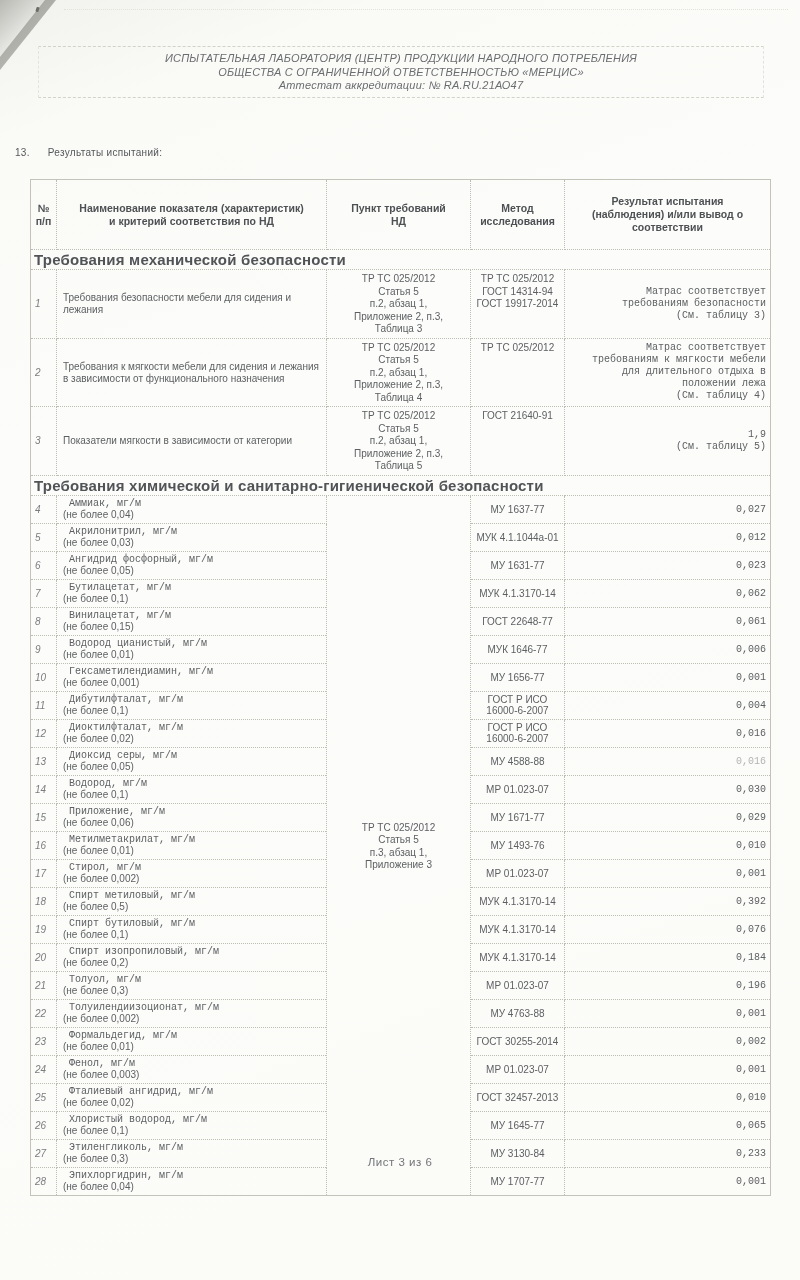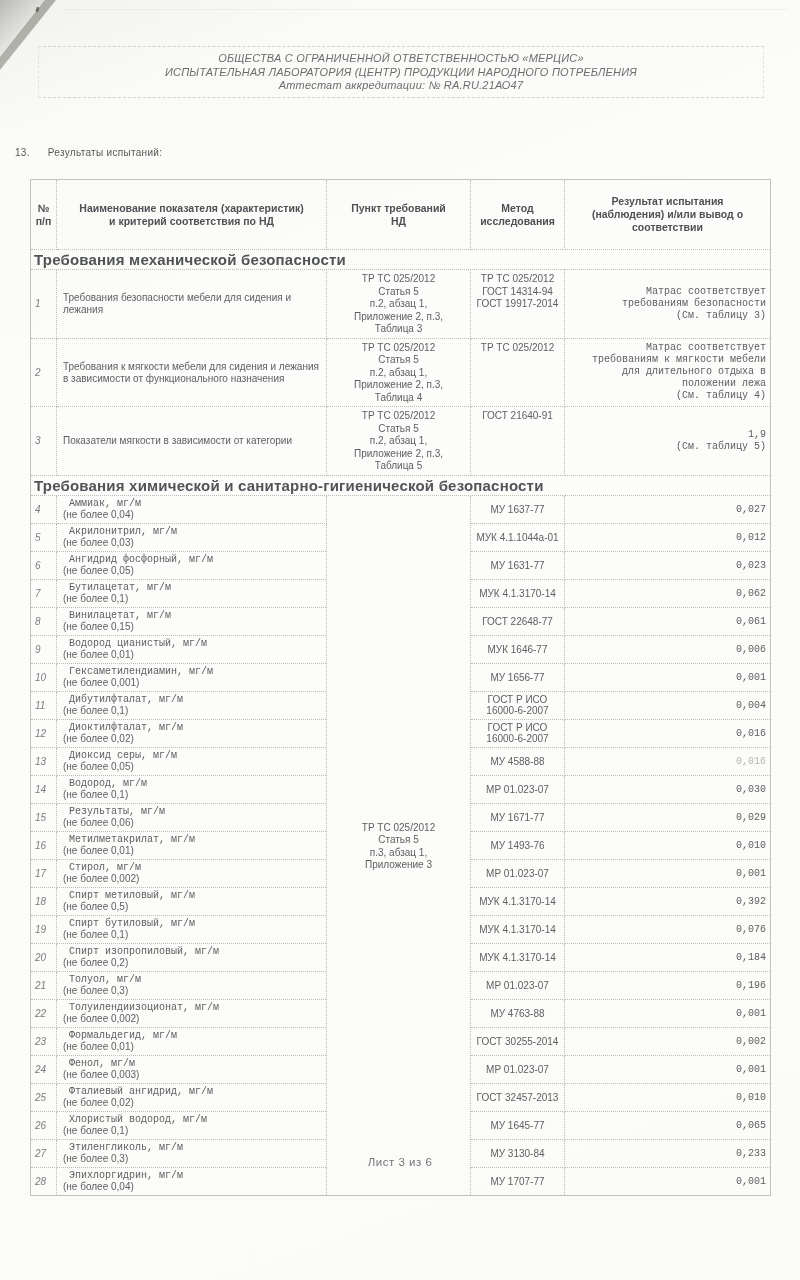--- a/index.html
+++ b/index.html
@@ -105,22 +105,22 @@
 <body>
 
 <div class="page">
 
   <div class="fold-light"></div>
   <div class="fold-edge"></div>
   <div class="speck speck1"></div>
   <div class="top-scan-line"></div>
 
   <div class="lab-box">
+    <div>ИСПЫТАТЕЛЬНАЯ ЛАБОРАТОРИЯ (ЦЕНТР) ПРОДУКЦИИ НАРОДНОГО ПОТРЕБЛЕНИЯ</div>
     <div>ОБЩЕСТВА С ОГРАНИЧЕННОЙ ОТВЕТСТВЕННОСТЬЮ «МЕРЦИС»</div>
-    <div>ИСПЫТАТЕЛЬНАЯ ЛАБОРАТОРИЯ (ЦЕНТР) ПРОДУКЦИИ НАРОДНОГО ПОТРЕБЛЕНИЯ</div>
     <div>Аттестат аккредитации: № RA.RU.21АО47</div>
   </div>
 
 
   <div class="sec13">
     <span class="num">13.</span><span>Результаты испытаний:</span>
   </div>
 
   <table class="results">
     <colgroup>
@@ -295,21 +295,21 @@
     <td class="c-name">
       <div class="name-line">Водород, мг/м</div>
       <div class="limit-line">(не более 0,1)</div>
     </td>
     <td class="c-method">МР 01.023-07</td>
     <td class="c-result">0,030</td>
   </tr>
         <tr class="data-row chem">
     <td class="c-num">15</td>
     <td class="c-name">
-      <div class="name-line">Результаты, мг/м</div>
+      <div class="name-line">Приложение, мг/м</div>
       <div class="limit-line">(не более 0,06)</div>
     </td>
     <td class="c-method">МУ 1671-77</td>
     <td class="c-result">0,029</td>
   </tr>
         <tr class="data-row chem">
     <td class="c-num">16</td>
     <td class="c-name">
       <div class="name-line">Метилметакрилат, мг/м</div>
       <div class="limit-line">(не более 0,01)</div>

